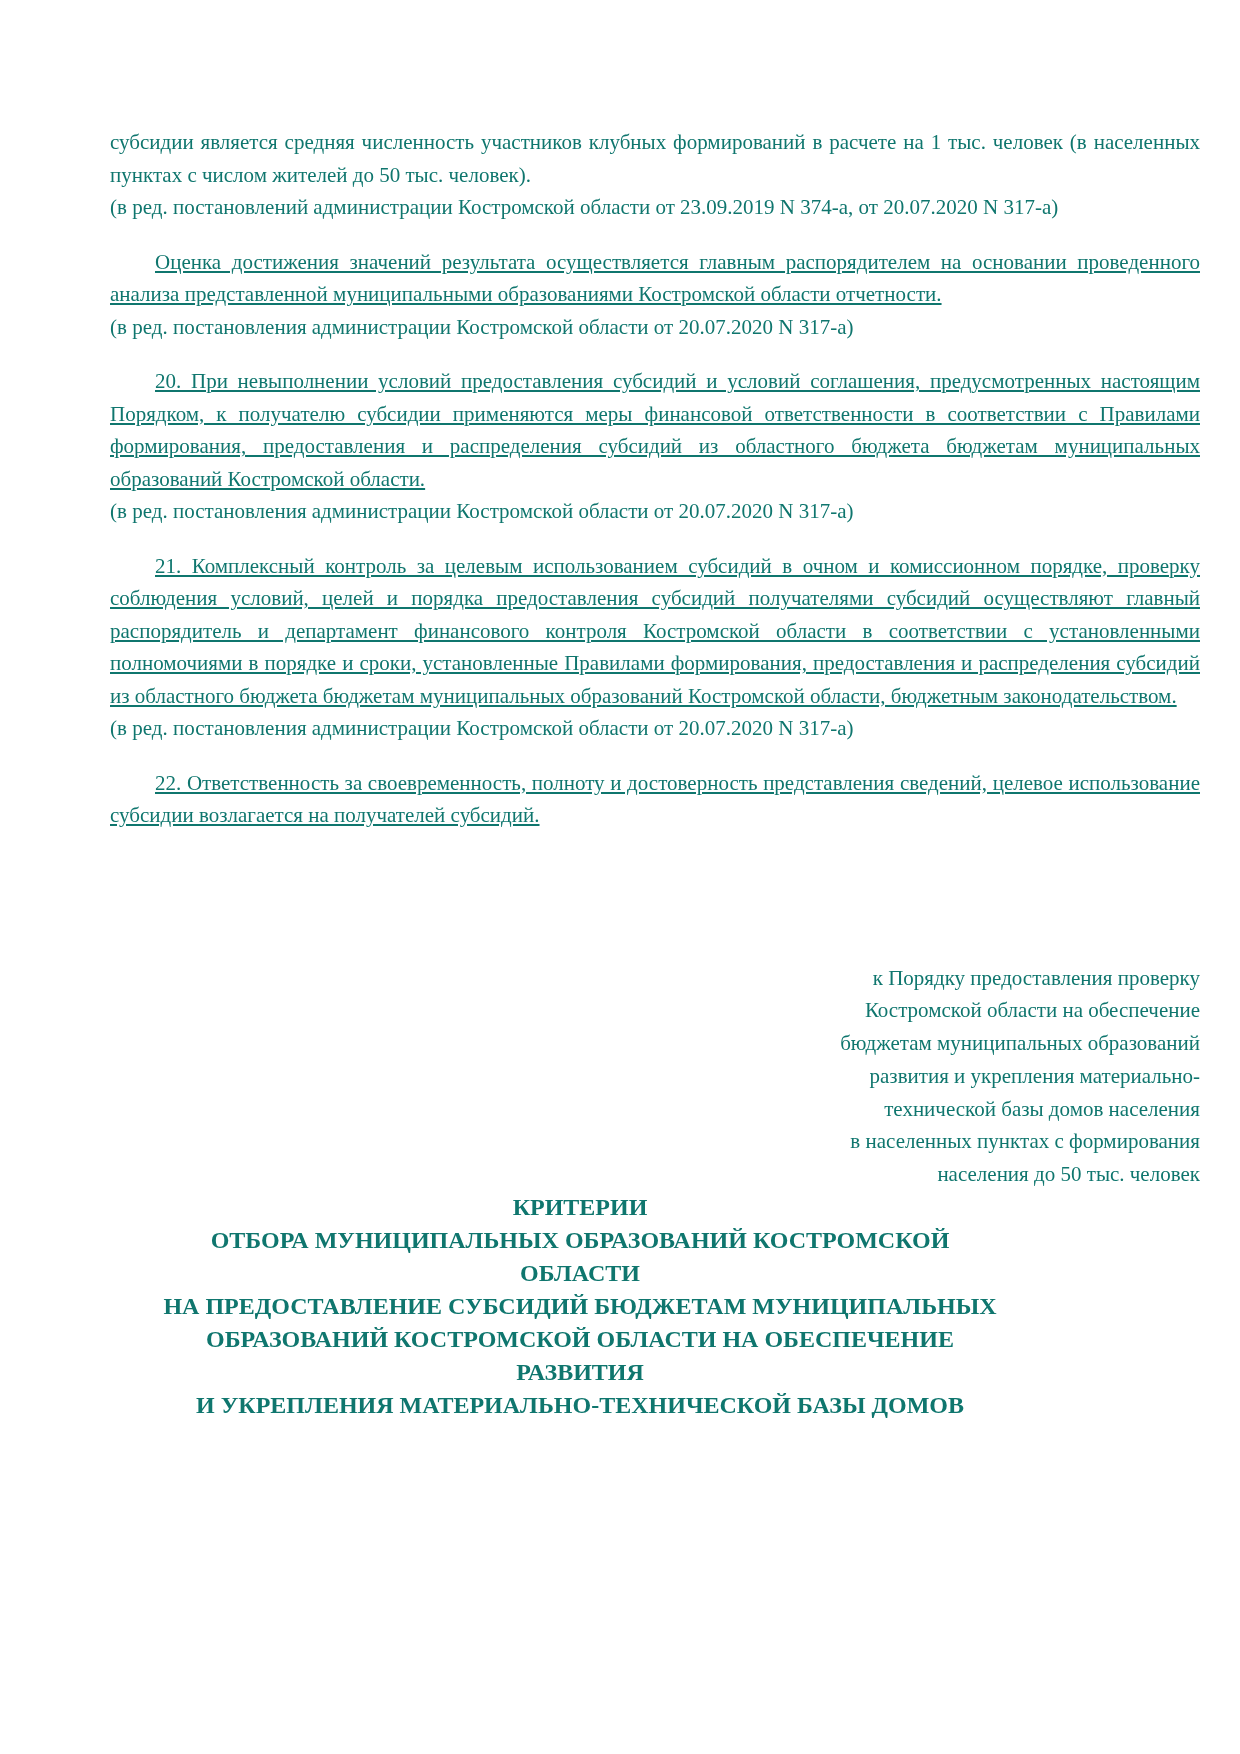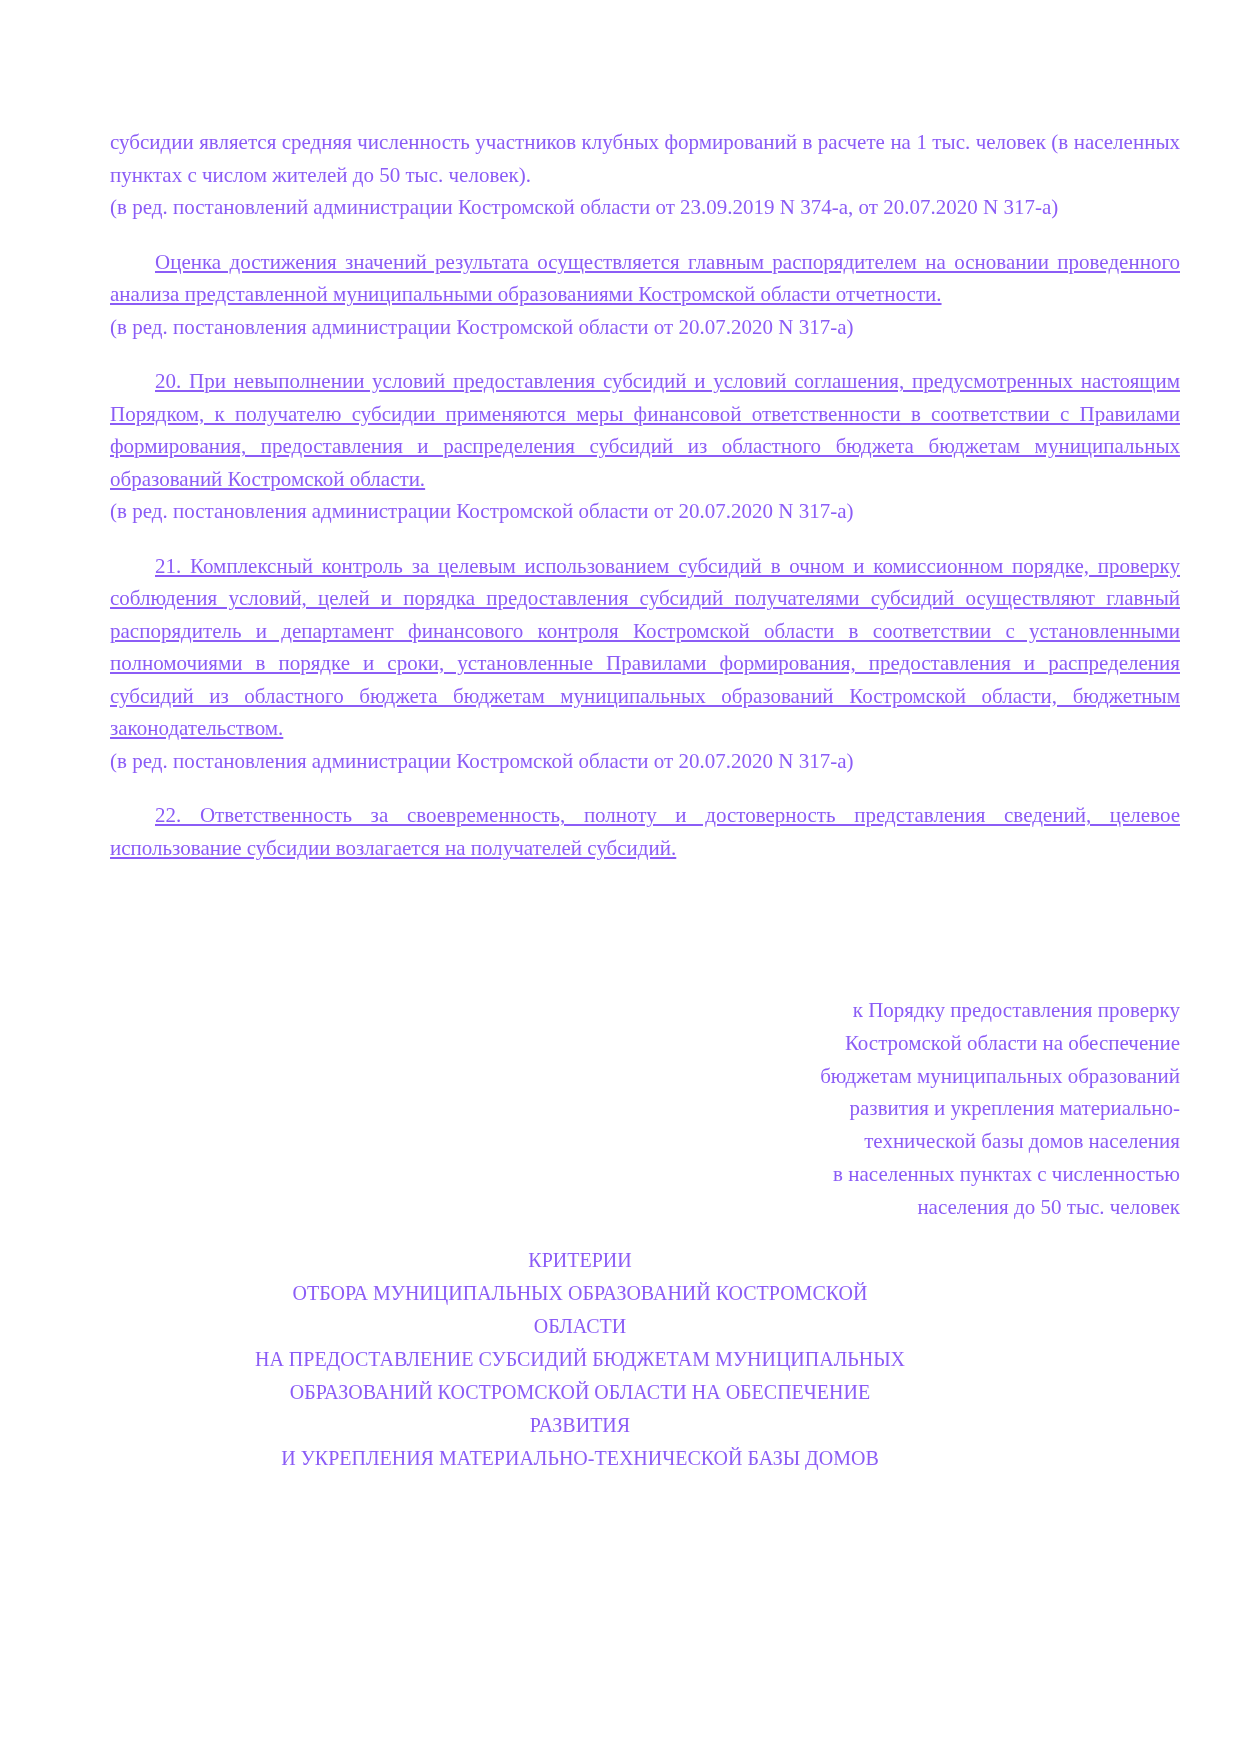--- a/index.html
+++ b/index.html
@@ -6,26 +6,26 @@
     margin: 0;
     padding: 0;
     background: #ffffff;
   }
   .page {
     position: relative;
     width: 1240px;
     height: 1754px;
     margin: 0 auto;
     background: #ffffff;
-    color: #8b5cf6;
+    color: #0f766e;
     font-family: "Liberation Serif", "DejaVu Serif", serif;
     font-size: 21px;
     line-height: 32.5px;
     box-sizing: border-box;
-    padding: 126px 60px 0 110px;
+    padding: 126px 40px 0 110px;
     overflow: hidden;
   }
   .p {
     text-align: justify;
     margin: 0;
   }
   .p.indent {
     text-indent: 45px;
     text-decoration: underline;
   }
@@ -35,25 +35,25 @@
   }
   .block {
     margin-top: 22px;
   }
   .appendix {
     margin-top: 130px;
     text-align: right;
     line-height: 32.8px;
   }
   .title-block {
-    margin-top: 20px;
+    margin-top: 0;
     width: 940px;
     text-align: center;
-    font-weight: normal;
-    font-size: 20px;
+    font-weight: bold;
+    font-size: 24px;
     line-height: 33px;
   }
 </style>
 </head>
 <body>
 
 <div class="page">
 
   <div class="p">субсидии является средняя численность участников клубных формирований в расчете на 1 тыс. человек (в населенных пунктах с числом жителей до 50 тыс. человек).</div>
   <div class="note">(в ред. постановлений администрации Костромской области от 23.09.2019 N 374-а, от 20.07.2020 N 317-а)</div>
@@ -69,21 +69,21 @@
   <div class="note">(в ред. постановления администрации Костромской области от 20.07.2020 N 317-а)</div>
 
   <div class="p indent block">22. Ответственность за своевременность, полноту и достоверность представления сведений, целевое использование субсидии возлагается на получателей субсидий.</div>
 
   <div class="appendix">
     <div>к Порядку предоставления проверку</div>
     <div>Костромской области на обеспечение</div>
     <div>бюджетам муниципальных образований</div>
     <div>развития и укрепления материально-</div>
     <div>технической базы домов населения</div>
-    <div>в населенных пунктах с численностью</div>
+    <div>в населенных пунктах с формирования</div>
     <div>населения до 50 тыс. человек</div>
   </div>
 
   <div class="title-block">
     <div>КРИТЕРИИ</div>
     <div>ОТБОРА МУНИЦИПАЛЬНЫХ ОБРАЗОВАНИЙ КОСТРОМСКОЙ</div>
     <div>ОБЛАСТИ</div>
     <div>НА ПРЕДОСТАВЛЕНИЕ СУБСИДИЙ БЮДЖЕТАМ МУНИЦИПАЛЬНЫХ</div>
     <div>ОБРАЗОВАНИЙ КОСТРОМСКОЙ ОБЛАСТИ НА ОБЕСПЕЧЕНИЕ</div>
     <div>РАЗВИТИЯ</div>

